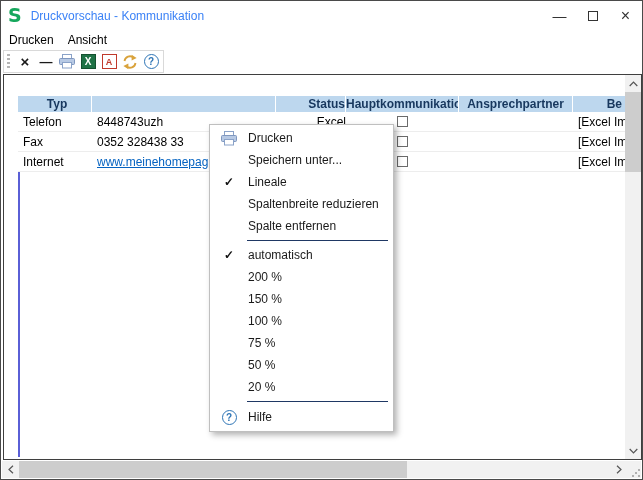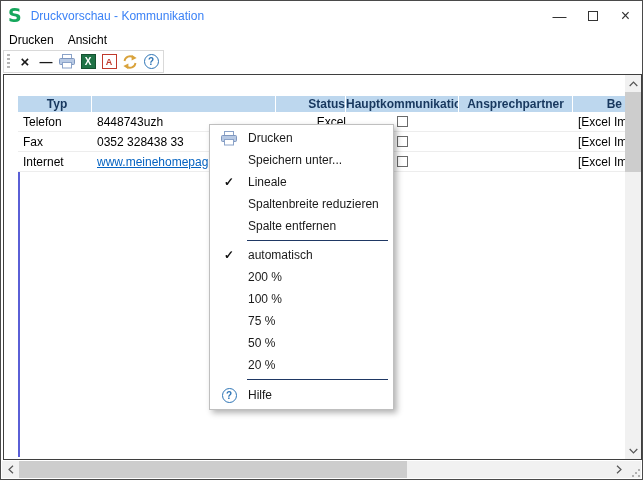--- a/index.html
+++ b/index.html
@@ -219,20 +219,24 @@
     <div class="ctx-item">
       <span class="ctx-gutter ctx-check">✓</span>
       <span class="ctx-label">automatisch</span>
     </div>
     <div class="ctx-item">
       <span class="ctx-gutter"></span>
       <span class="ctx-label pct">200 %</span>
     </div>
     <div class="ctx-item">
       <span class="ctx-gutter"></span>
+      <span class="ctx-label pct">150 %</span>
+    </div>
+    <div class="ctx-item">
+      <span class="ctx-gutter"></span>
       <span class="ctx-label pct">100 %</span>
     </div>
     <div class="ctx-item">
       <span class="ctx-gutter"></span>
       <span class="ctx-label pct">75 %</span>
     </div>
     <div class="ctx-item">
       <span class="ctx-gutter"></span>
       <span class="ctx-label pct">50 %</span>
     </div>

